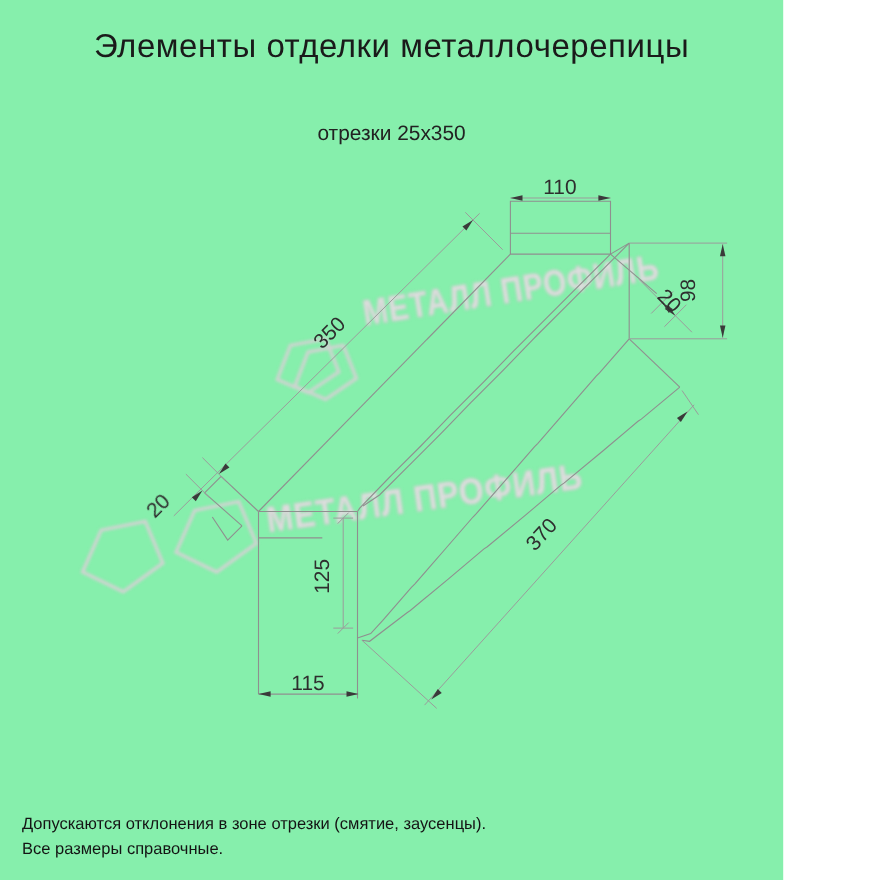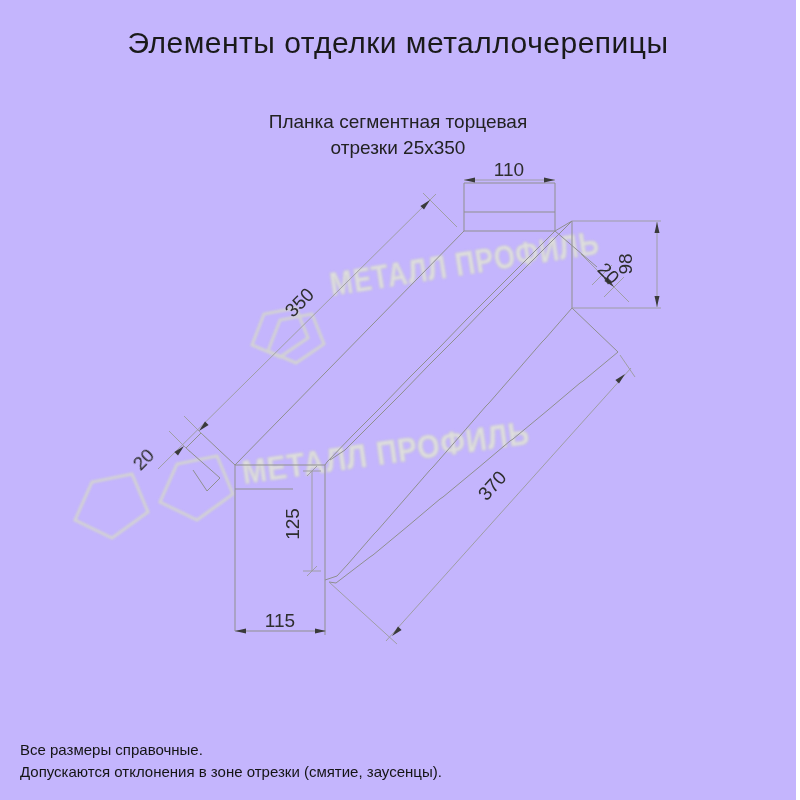--- a/index.html
+++ b/index.html
@@ -1,17 +1,17 @@
 <!DOCTYPE html>
 <html style="--line: #8f8f8f; --arrow: #3a3a3a; --dim_text: #2e2e2e; --watermark: #dedede; --title_text: #1a1a1a;"><head>
 <meta charset="utf-8">
 <style>
   html,body{margin:0;padding:0;background:#ffffff;}
   .page{
-    position:relative;width:796px;height:800px;background:#c4b5fd;overflow:hidden;
+    position:relative;width:712px;height:800px;background:#86efac;overflow:hidden;
     font-family:"Liberation Sans",sans-serif;
   }
   .title{
     position:absolute;top:26px;left:0;width:100%;margin:0;
     text-align:center;font-size:30px;font-weight:400;color:var(--title_text,#1a1a1a);
     letter-spacing:0.5px;
   }
   .subtitle{
     position:absolute;top:109px;left:0;width:100%;
     text-align:center;font-size:19px;line-height:1.35;color:#222;
@@ -34,21 +34,20 @@
   .wmlogo{stroke:#d2d2d2;stroke-width:3;fill:none;}
 </style>
 </head>
 <body>
 
 <div class="page">
 
   <h1 class="title">Элементы отделки металлочерепицы</h1>
 
   <div class="subtitle">
-    <div>Планка сегментная торцевая</div>
     <div>отрезки 25х350</div>
   </div>
 
   <svg class="drawing-svg" width="800" height="800" viewBox="0 0 800 800" xmlns="http://www.w3.org/2000/svg">
 
     <g class="wm-layer">
       <polygon class="wmlogo" points="252,345 264,314 296,308 308,338 280,357"></polygon>
       <polygon class="wmlogo" points="268,351 280,320 312,314 324,344 296,363"></polygon>
       <text class="wmtxt" x="332" y="296" textLength="272" lengthAdjust="spacingAndGlyphs" transform="rotate(-9 332 296)">МЕТАЛЛ ПРОФИЛЬ</text>
 
@@ -142,17 +141,17 @@
       <text class="dimtxt" x="148" y="464" text-anchor="middle" transform="rotate(-45 148 464)">20</text>
       <text class="dimtxt" x="632" y="264" text-anchor="middle" transform="rotate(-90 632 264)">98</text>
       <text class="dimtxt" x="604" y="278" text-anchor="middle" transform="rotate(45 604 278)">20</text>
       <text class="dimtxt" x="299" y="524" text-anchor="middle" transform="rotate(-90 299 524)">125</text>
       <text class="dimtxt" x="280" y="627" text-anchor="middle">115</text>
       <text class="dimtxt" x="497" y="490" text-anchor="middle" transform="rotate(-48 497 490)">370</text>
     </g>
   </svg>
 
   <div class="footer">
+    <div>Допускаются отклонения в зоне отрезки (смятие, заусенцы).</div>
     <div>Все размеры справочные.</div>
-    <div>Допускаются отклонения в зоне отрезки (смятие, заусенцы).</div>
   </div>
 
 </div>
 
 </body></html>

